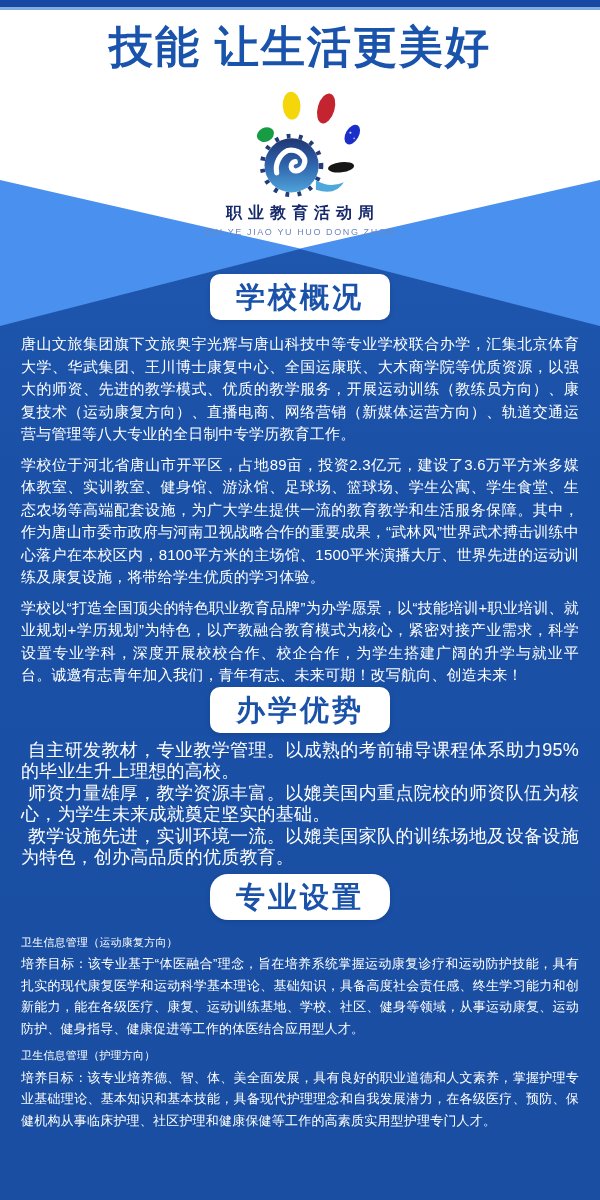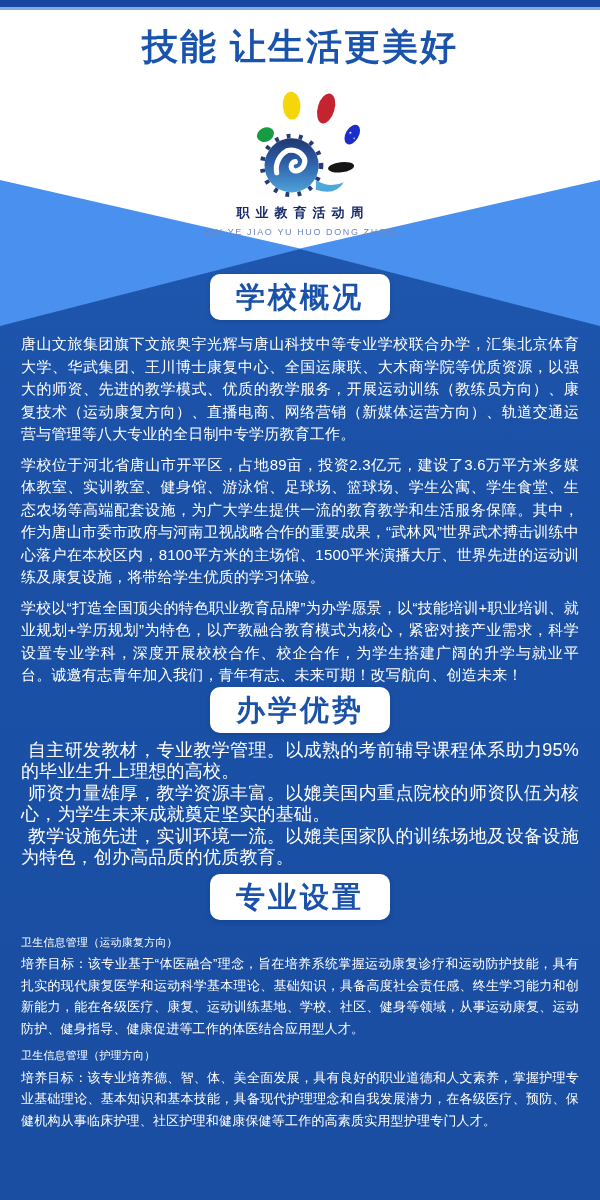--- a/index.html
+++ b/index.html
@@ -18,38 +18,38 @@
   }
   .shape-dark{
     position:absolute;top:249px;left:0;width:600px;height:951px;
     background:linear-gradient(180deg,#1f57ae 0%,#1a50a6 25%,#194ea2 100%);
     clip-path:polygon(50% 0,100% 8.1%,100% 100%,0 100%,0 8.1%);
   }
   .content{position:relative;z-index:2;padding:10px 21px 0;}
   
   .title{
     margin:12px 0 0;text-align:center;
-    font-size:36px;line-height:50px;font-weight:bold;
+    font-size:44px;line-height:50px;font-weight:bold;
     color:#1953ab;letter-spacing:2px;white-space:nowrap;
   }
   
   .logo{margin-top:12px;text-align:center;}
   .logo-mark{width:140px;height:117px;display:block;margin:0 auto;}
-  .logo-cn{font-size:13px;font-weight:bold;color:#16296b;letter-spacing:6px;padding-left:6px;margin-top:2px;line-height:20px;}
+  .logo-cn{font-size:16px;font-weight:bold;color:#16296b;letter-spacing:6px;padding-left:6px;margin-top:2px;line-height:20px;}
   .logo-en{font-size:9px;color:#6d86bd;letter-spacing:1.6px;margin-top:4px;line-height:11px;}
   
   .badge{
     margin:0 auto;width:max-content;min-width:128px;
     padding:7px 26px;background:#ffffff;border-radius:10px;
     color:#1a52aa;font-size:29px;line-height:32px;font-weight:bold;letter-spacing:3px;
     box-shadow:0 2px 5px rgba(10,30,80,.18);text-align:center;
   }
   .badge-overview{margin-top:36px;}
   .badge-advantages{margin-top:0;}
-  .badge-majors{margin-top:5px;}
+  .badge-majors{margin-top:5px;border-radius:18px;}
   
   .paragraphs{margin-top:13px;}
   .para{
     margin:0 0 8px;color:#ffffff;font-size:15px;line-height:22.5px;
     letter-spacing:.2px;text-align:justify;
   }
   .para:last-child{margin-bottom:0;}
   
   .adv-list{margin-top:7px;margin-bottom:0;}
   .adv{

